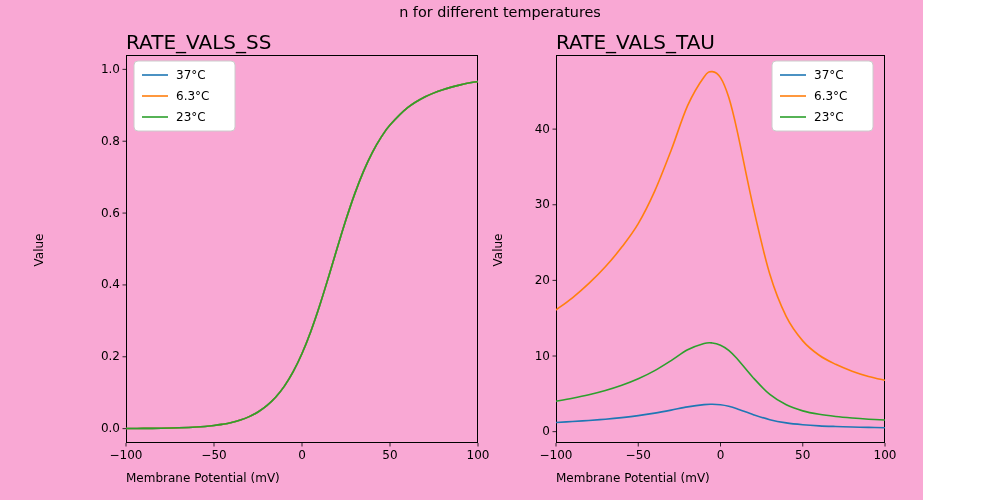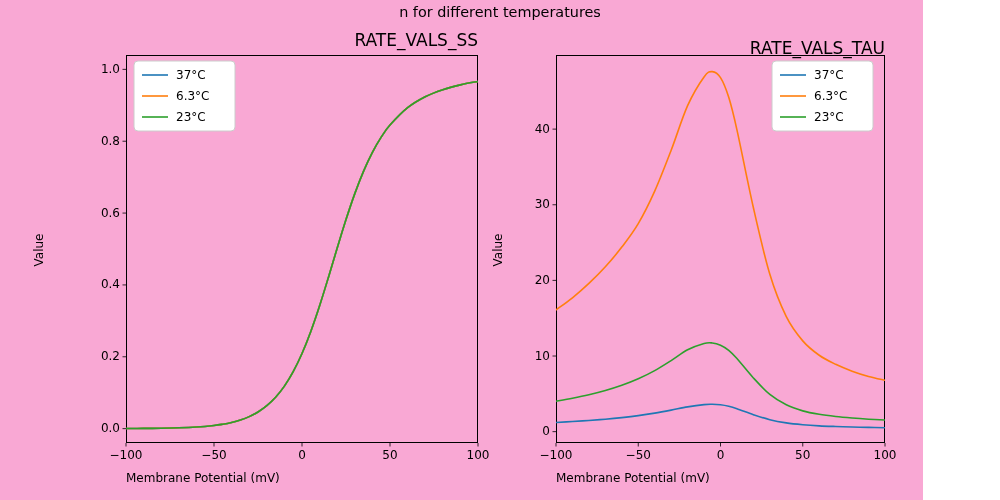--- a/index.html
+++ b/index.html
@@ -19,26 +19,26 @@
     position: absolute;
     left: 0;
     top: 4px;
     width: 1000px;
     text-align: center;
     font-size: 14.4px;
     color: #000000;
   }
   .axtitle {
     position: absolute;
-    text-align: right;
-    font-size: 17px;
+    text-align: left;
+    font-size: 20px;
     color: #000000;
   }
   #ax1-title { left: 126px; top: 30px; width: 352px; }
-  #ax2-title { left: 556px; top: 38px; width: 329px; }
+  #ax2-title { left: 556px; top: 30px; width: 329px; }
 
   .xlabel {
     position: absolute;
     text-align: left;
     font-size: 12px;
     color: #000000;
   }
   #ax1-xlabel { left: 126px; top: 471px; width: 352px; }
   #ax2-xlabel { left: 556px; top: 471px; width: 329px; }
 

